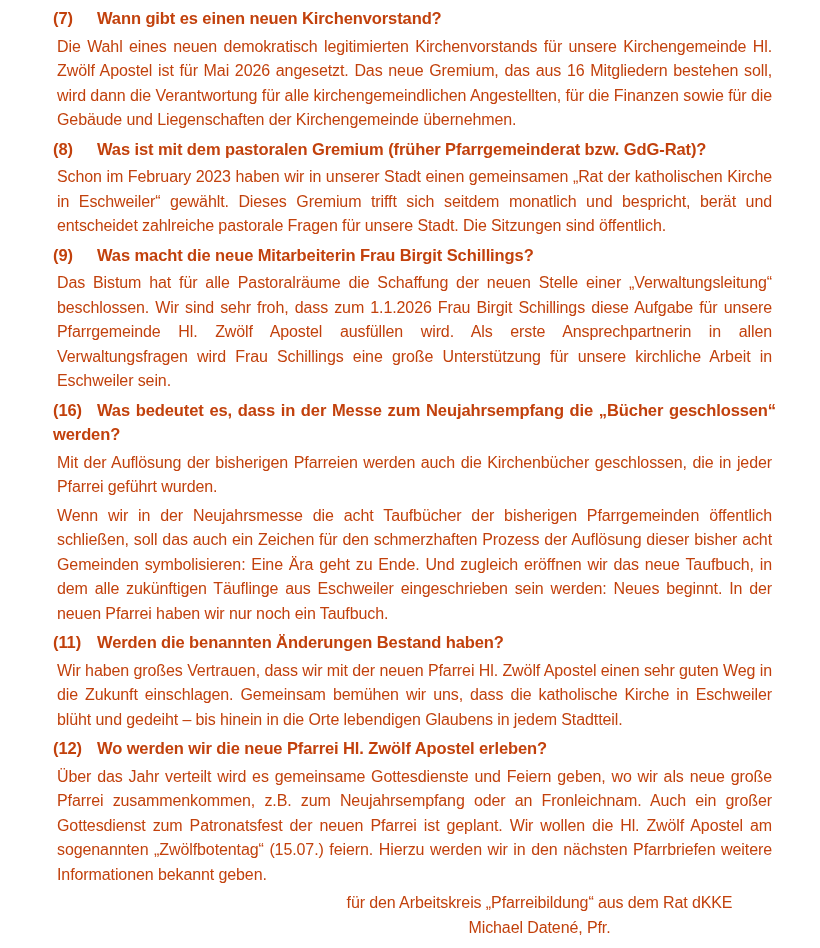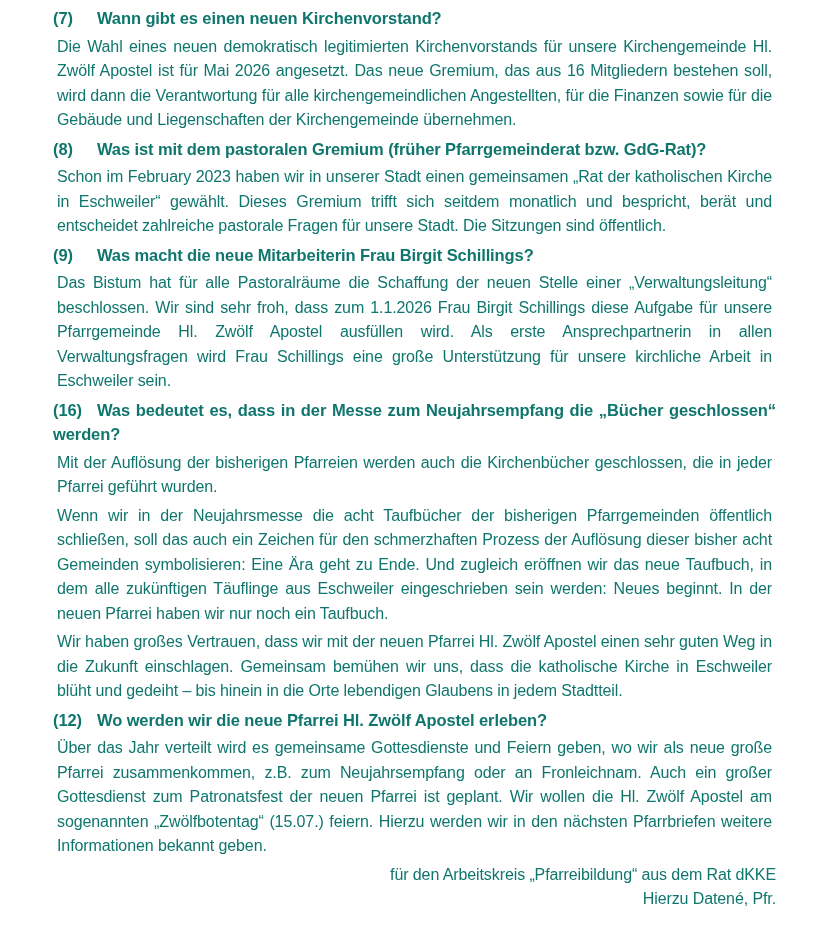--- a/index.html
+++ b/index.html
@@ -5,21 +5,21 @@
   html, body {
     margin: 0;
     padding: 0;
     background: #ffffff;
   }
   .page {
     width: 820px;
     height: 948px;
     box-sizing: border-box;
     background: #ffffff;
-    color: #0f766e;
+    color: #c2410c;
     padding: 6px 44px 0 53px;
     font-family: "Liberation Sans", sans-serif;
     font-size: 16px;
     line-height: 24.5px;
     letter-spacing: -0.1px;
     overflow: hidden;
   }
   section.qa { margin: 0; }
   section.qa + section.qa .q { margin-top: 4px; }
   .q {
@@ -37,21 +37,21 @@
   p.answer {
     margin: 4px;
     text-align: justify;
     text-justify: inter-word;
   }
   .signature {
     margin-top: 3px;
     margin-left: 250px;
   }
   .signature div {
-    text-align: right;
+    text-align: center;
   }
 </style>
 </head>
 <body>
 
 <div class="page">
   <div id="sections">
   <section class="qa">
     <h2 class="q"><span class="qnum">(7)</span><span class="qtext">Wann gibt es einen neuen Kirchenvorstand?</span></h2>
   <p class="answer">Die Wahl eines neuen demokratisch legitimierten Kirchenvorstands für unsere Kirchengemeinde Hl. Zwölf Apostel ist für Mai 2026 angesetzt. Das neue Gremium, das aus 16 Mitgliedern bestehen soll, wird dann die Verantwortung für alle kirchengemeindlichen Angestellten, für die Finanzen sowie für die Gebäude und Liegenschaften der Kirchengemeinde übernehmen.</p>
@@ -67,25 +67,26 @@
   <p class="answer">Das Bistum hat für alle Pastoralräume die Schaffung der neuen Stelle einer „Verwaltungsleitung“ beschlossen. Wir sind sehr froh, dass zum 1.1.2026 Frau Birgit Schillings diese Aufgabe für unsere Pfarrgemeinde Hl. Zwölf Apostel ausfüllen wird. Als erste Ansprechpartnerin in allen Verwaltungsfragen wird Frau Schillings eine große Unterstützung für unsere kirchliche Arbeit in Eschweiler sein.</p>
       </section>
 
   <section class="qa">
     <h2 class="q"><span class="qnum">(16)</span><span class="qtext">Was bedeutet es, dass in der Messe zum Neujahrsempfang die „Bücher geschlossen“ werden?</span></h2>
   <p class="answer">Mit der Auflösung der bisherigen Pfarreien werden auch die Kirchenbücher geschlossen, die in jeder Pfarrei geführt wurden.</p>
         <p class="answer">Wenn wir in der Neujahrsmesse die acht Taufbücher der bisherigen Pfarrgemeinden öffentlich schließen, soll das auch ein Zeichen für den schmerzhaften Prozess der Auflösung dieser bisher acht Gemeinden symbolisieren: Eine Ära geht zu Ende. Und zugleich eröffnen wir das neue Taufbuch, in dem alle zukünftigen Täuflinge aus Eschweiler eingeschrieben sein werden: Neues beginnt. In der neuen Pfarrei haben wir nur noch ein Taufbuch.</p>
       </section>
 
   <section class="qa">
+    <h2 class="q"><span class="qnum">(11)</span><span class="qtext">Werden die benannten Änderungen Bestand haben?</span></h2>
   <p class="answer">Wir haben großes Vertrauen, dass wir mit der neuen Pfarrei Hl. Zwölf Apostel einen sehr guten Weg in die Zukunft einschlagen. Gemeinsam bemühen wir uns, dass die katholische Kirche in Eschweiler blüht und gedeiht – bis hinein in die Orte lebendigen Glaubens in jedem Stadtteil.</p>
       </section>
 
   <section class="qa">
     <h2 class="q"><span class="qnum">(12)</span><span class="qtext">Wo werden wir die neue Pfarrei Hl. Zwölf Apostel erleben?</span></h2>
   <p class="answer">Über das Jahr verteilt wird es gemeinsame Gottesdienste und Feiern geben, wo wir als neue große Pfarrei zusammenkommen, z.B. zum Neujahrsempfang oder an Fronleichnam. Auch ein großer Gottesdienst zum Patronatsfest der neuen Pfarrei ist geplant. Wir wollen die Hl. Zwölf Apostel am sogenannten „Zwölfbotentag“ (15.07.) feiern. Hierzu werden wir in den nächsten Pfarrbriefen weitere Informationen bekannt geben.</p>
       </section>
 </div>
   <div class="signature">
     <div>für den Arbeitskreis „Pfarreibildung“ aus dem Rat dKKE</div>
-    <div>Hierzu Datené, Pfr.</div>
+    <div>Michael Datené, Pfr.</div>
   </div>
 </div>
 
 </body></html>

